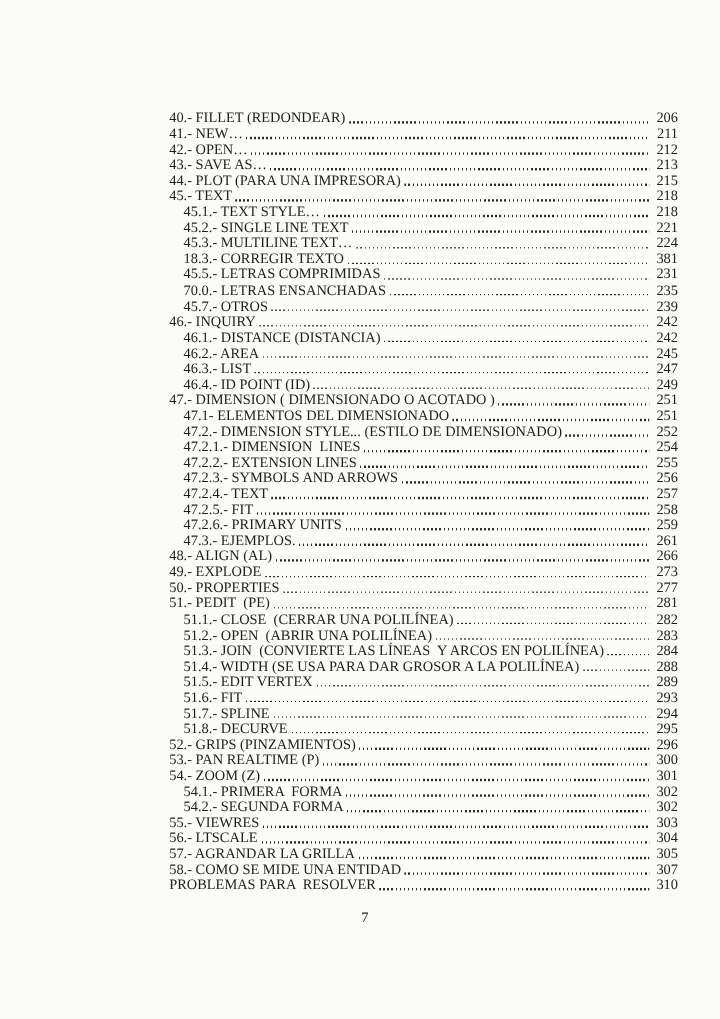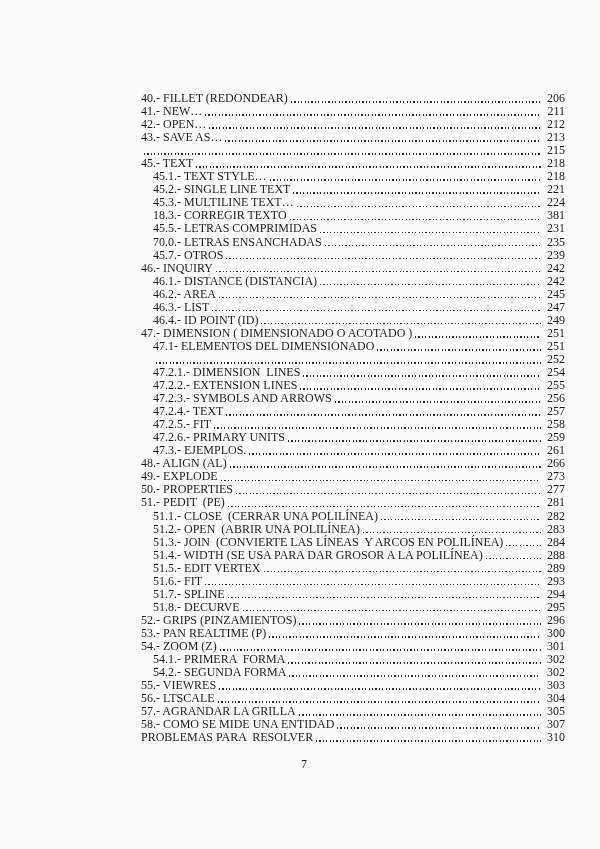--- a/index.html
+++ b/index.html
@@ -82,20 +82,21 @@
     <span class="label">42.- OPEN…</span>
     <span class="dots"></span>
     <span class="num">212</span>
   </div>
       <div class="row lvl1">
     <span class="label">43.- SAVE AS…</span>
     <span class="dots"></span>
     <span class="num">213</span>
   </div>
       <div class="row lvl1">
+    <span class="label">44.- PLOT (PARA UNA IMPRESORA)</span>
     <span class="dots"></span>
     <span class="num">215</span>
   </div>
       <div class="row lvl1">
     <span class="label">45.- TEXT</span>
     <span class="dots"></span>
     <span class="num">218</span>
   </div>
       <div class="row lvl2">
     <span class="label">45.1.- TEXT STYLE…</span>
@@ -161,20 +162,21 @@
     <span class="label">47.- DIMENSION ( DIMENSIONADO O ACOTADO )</span>
     <span class="dots"></span>
     <span class="num">251</span>
   </div>
       <div class="row lvl2">
     <span class="label">47.1- ELEMENTOS DEL DIMENSIONADO</span>
     <span class="dots"></span>
     <span class="num">251</span>
   </div>
       <div class="row lvl2">
+    <span class="label">47.2.- DIMENSION STYLE... (ESTILO DE DIMENSIONADO)</span>
     <span class="dots"></span>
     <span class="num">252</span>
   </div>
       <div class="row lvl2">
     <span class="label">47.2.1.- DIMENSION  LINES</span>
     <span class="dots"></span>
     <span class="num">254</span>
   </div>
       <div class="row lvl2">
     <span class="label">47.2.2.- EXTENSION LINES</span>

